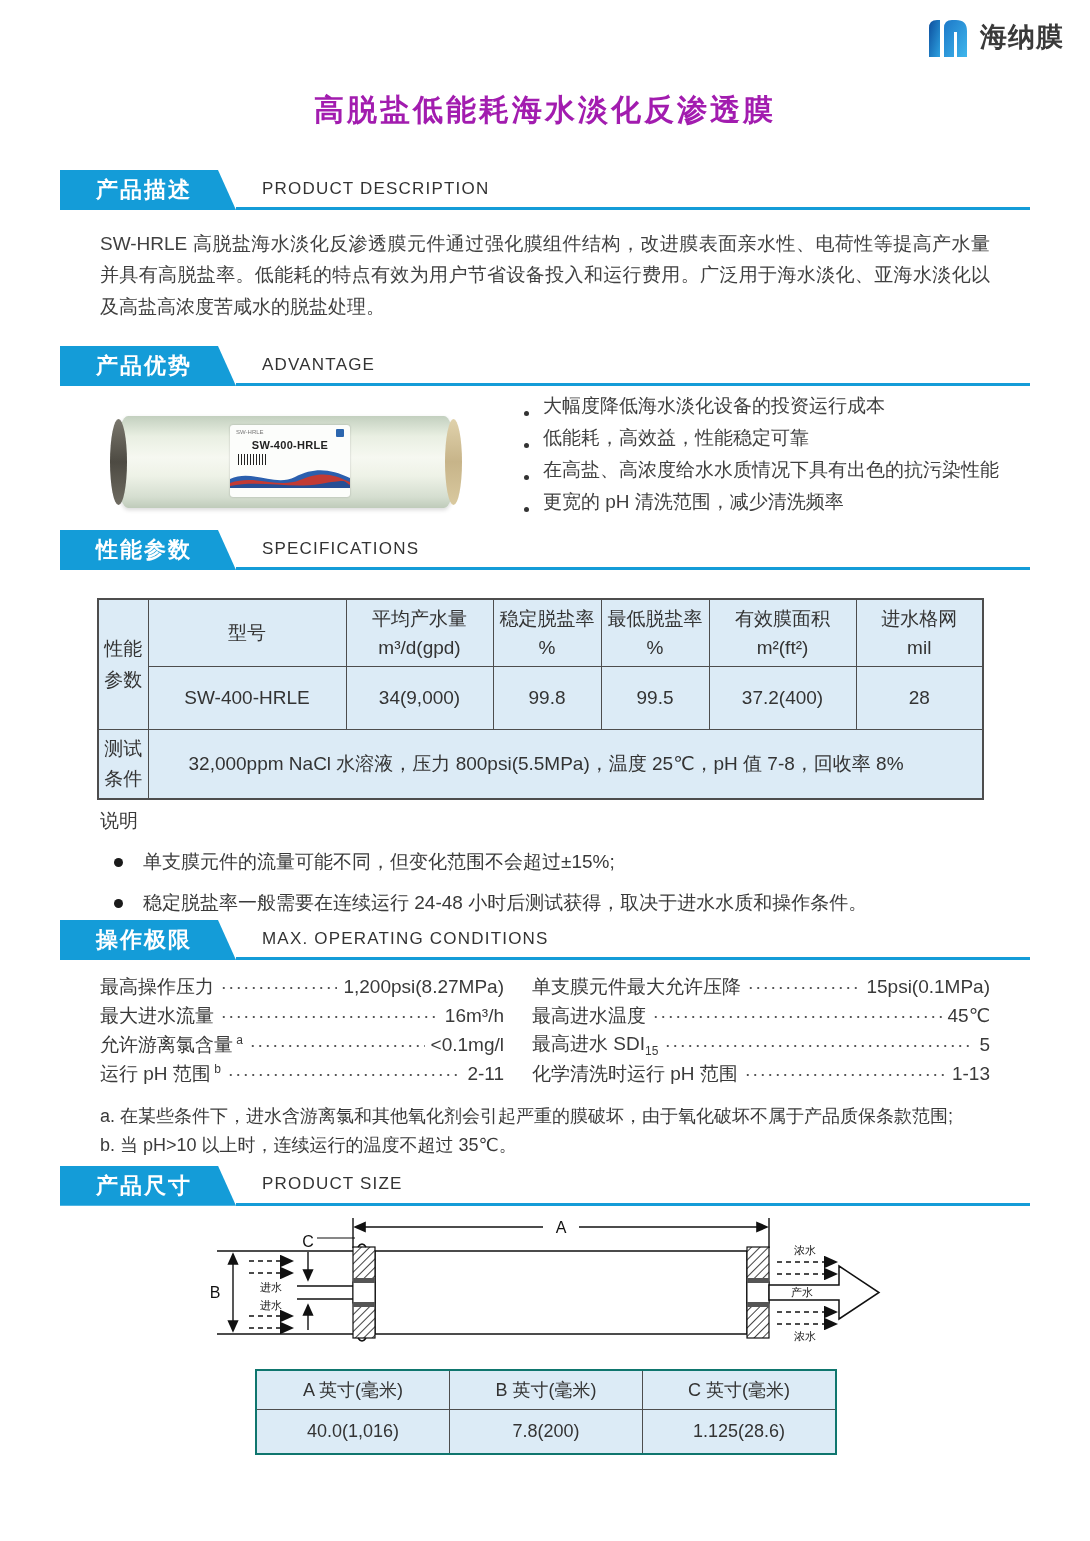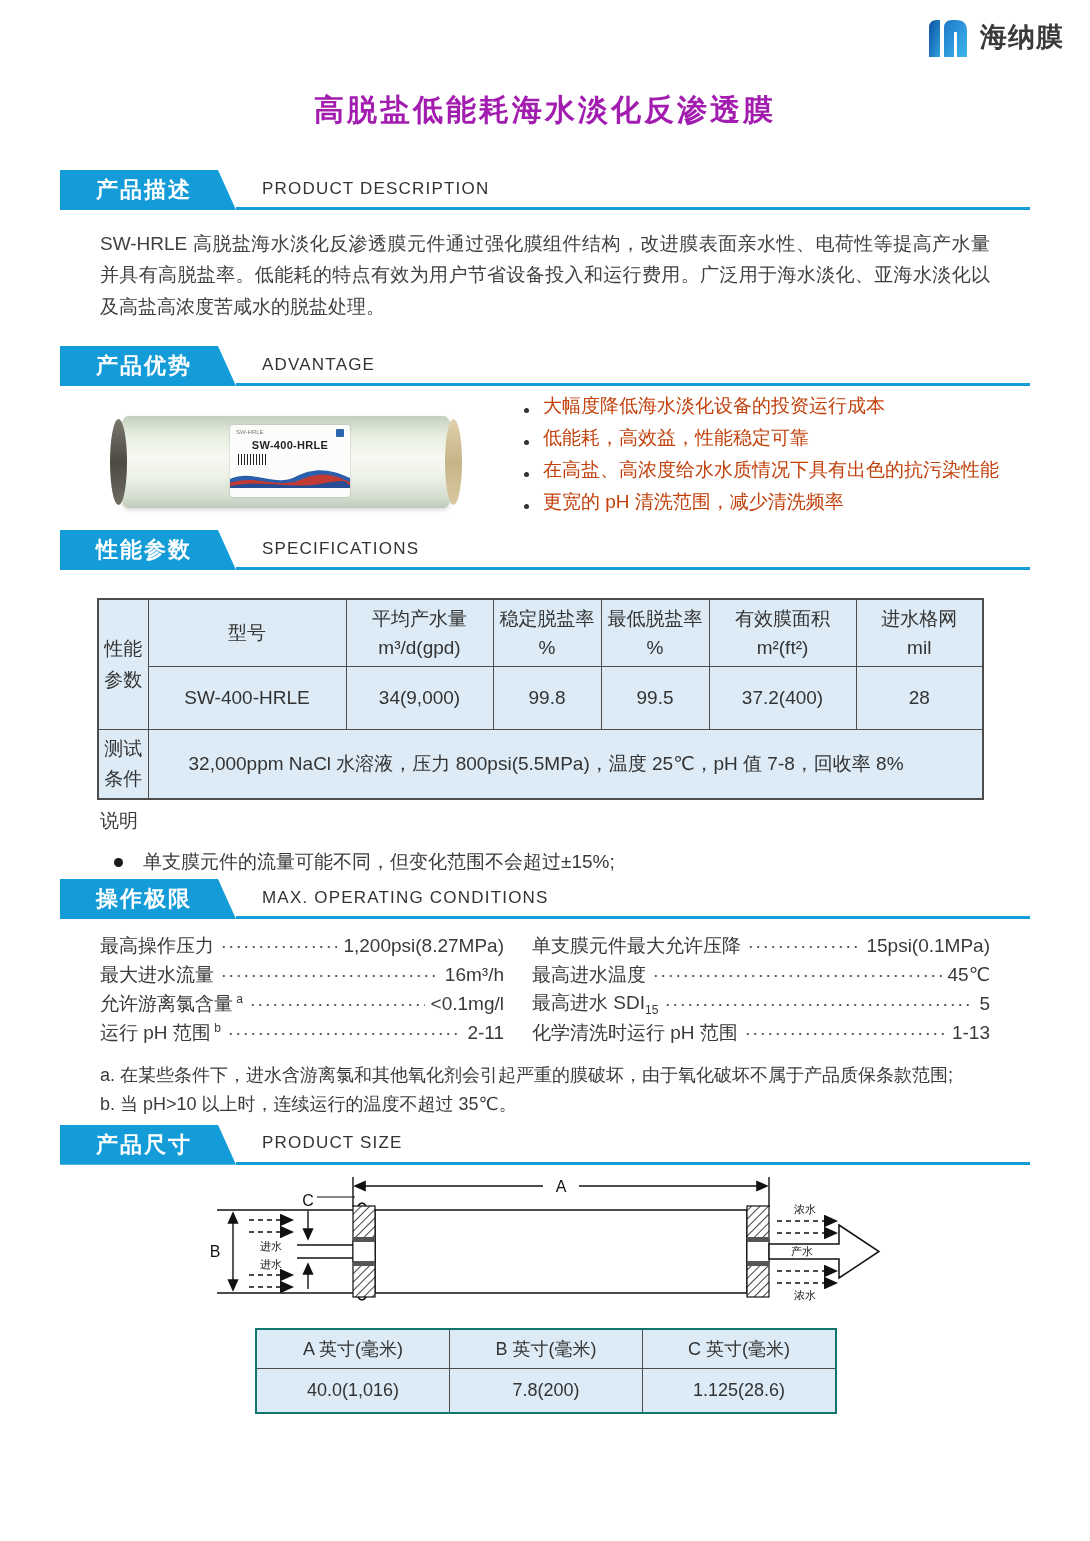--- a/index.html
+++ b/index.html
@@ -39,21 +39,21 @@
   .mlabel{position:absolute;left:120px;top:9px;width:120px;height:72px;background:#fcfdfb;border-radius:3px;
         box-shadow:0 0 2px rgba(0,0,0,.25);overflow:hidden;}
   .mlabel .tr{display:flex;justify-content:space-between;padding:4px 6px 0;}
   .mlabel .tiny{font-size:6px;color:#777;}
   .mlabel .chip{width:8px;height:8px;background:#2c66ae;border-radius:1px;}
   .mlabel .model{text-align:center;font-size:11px;font-weight:bold;color:#222;margin-top:2px;letter-spacing:.3px;}
   .mlabel .code{margin:3px 0 0 8px;width:30px;height:11px;
         background:repeating-linear-gradient(90deg,#222 0 1px,transparent 1px 3px);}
   .mlabel svg{display:block;margin-top:1px;}
   .adv-list{list-style:none;margin:-6px 0 0 62px;padding:0;}
-  .adv-list li{display:flex;align-items:center;font-size:19px;line-height:20px;margin-bottom:12px;color:#c2410c;}
+  .adv-list li{display:flex;align-items:flex-end;font-size:19px;line-height:20px;margin-bottom:12px;color:#404040;}
   .adv-dot{flex:0 0 5px;width:5px;height:5px;border-radius:50%;background:#333;margin:8px 14px 0 0;}
 
   
   table{border-collapse:collapse;}
   .spec-table{margin:28px 0 0 97px;border:2px solid #4d4d4d;}
   .spec-table td{border:1px solid #4d4d4d;background:#dcebf6;text-align:center;font-size:19px;color:#333;padding:2px 4px;}
   .spec-table .r1 td{height:62px;}
   .spec-table .r2 td{height:58px;}
   .spec-table .r3 td{height:64px;}
   .side-cell{font-size:18px;line-height:1.6;padding:0 8px;}
@@ -222,20 +222,24 @@
     </tr>
   </tbody>
     </table>
   <div class="notes">
     <div class="note-head">说明</div>
     <div id="notes-list">
         <div class="note-row">
           <span class="note-dot"></span>
           <span>单支膜元件的流量可能不同，但变化范围不会超过±15%;</span>
         </div>
+        <div class="note-row">
+          <span class="note-dot"></span>
+          <span>稳定脱盐率一般需要在连续运行 24-48 小时后测试获得，取决于进水水质和操作条件。</span>
+        </div>
       </div>
   </div>
 
   
   <div class="sec-head mt-sec4">
     <div class="ribbon">
         <span>操作极限</span>
       </div>
     <div class="head-right">MAX. OPERATING CONDITIONS</div>
   </div>

